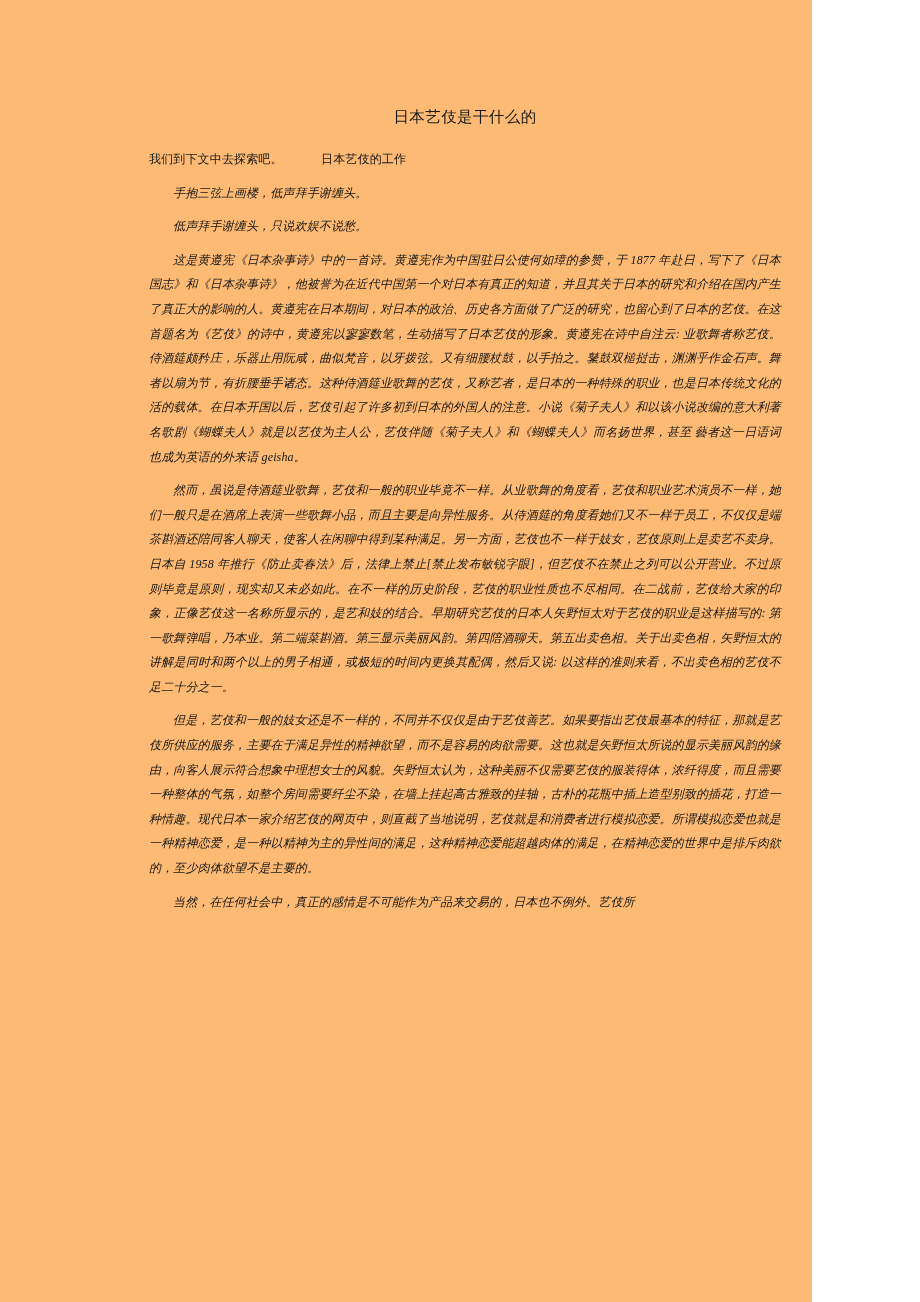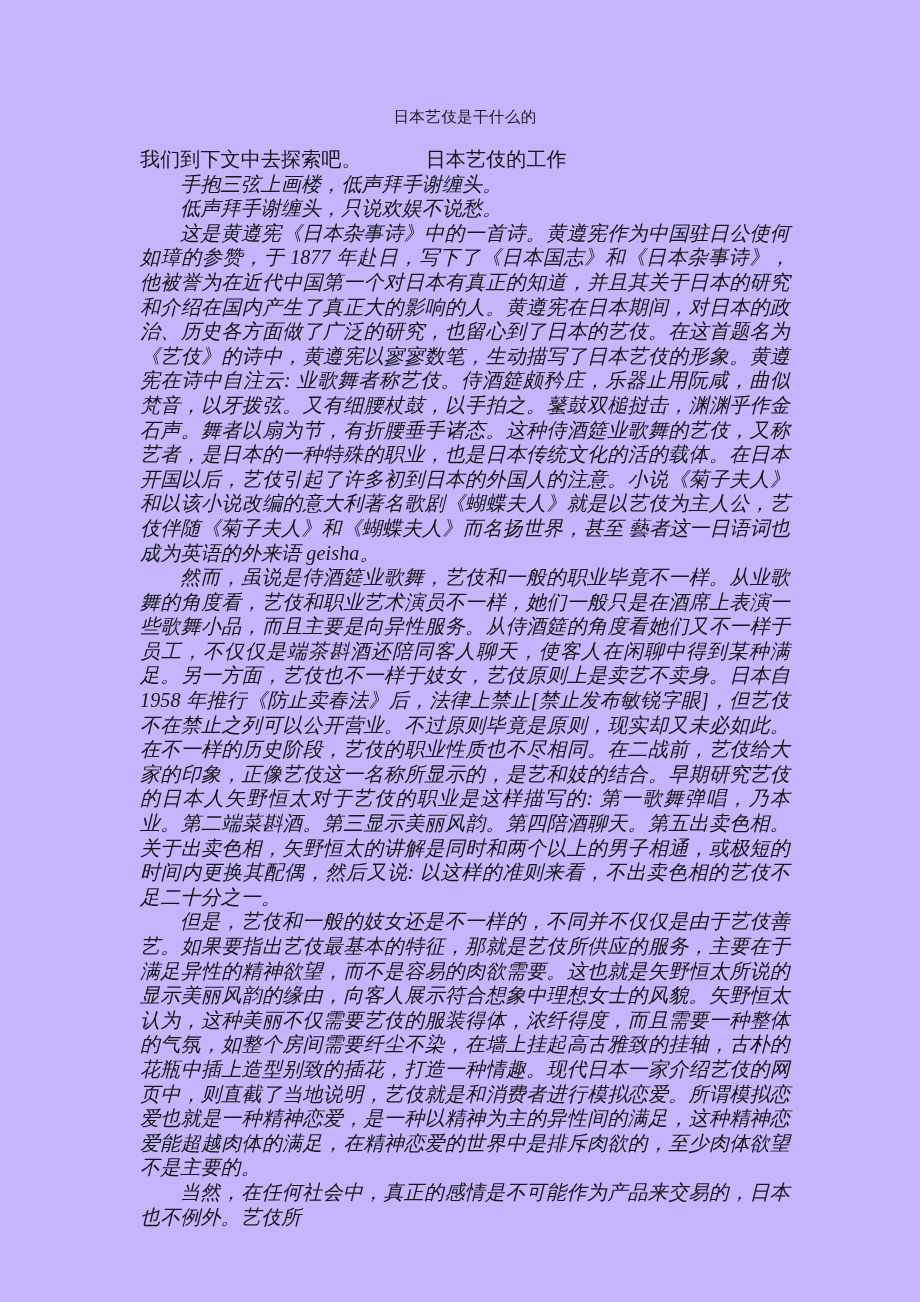--- a/index.html
+++ b/index.html
@@ -2,47 +2,47 @@
 <html><head>
 <meta charset="utf-8">
 <style>
   html, body {
     margin: 0;
     padding: 0;
     background: #ffffff;
   }
   .page {
     position: relative;
-    width: 920px;
+    width: 812px;
     height: 1302px;
-    background: #c4b5fd;
+    background: #fdba74;
     overflow: hidden;
     box-sizing: border-box;
   }
   .content {
     position: absolute;
     left: 140px;
     top: 104px;
     width: 650px;
   }
   .doc-title {
     text-align: center;
     font-family: "Liberation Serif", "DejaVu Serif", serif;
     font-size: 15.5px;
     line-height: 25px;
     color: #1a1a1a;
     margin: 0 0 18px 0;
     letter-spacing: 0.4px;
   }
   .para {
     font-family: "Liberation Serif", "DejaVu Serif", serif;
-    font-size: 20px;
+    font-size: 12px;
     line-height: 24.6px;
     color: #161616;
-    margin: 0;
+    margin: 9px;
     text-align: justify;
     text-justify: inter-character;
     text-align-last: left;
     word-break: break-all;
     letter-spacing: 0.15px;
   }
   .para.indent-2 {
     text-indent: 2em;
     font-style: italic;
   }

